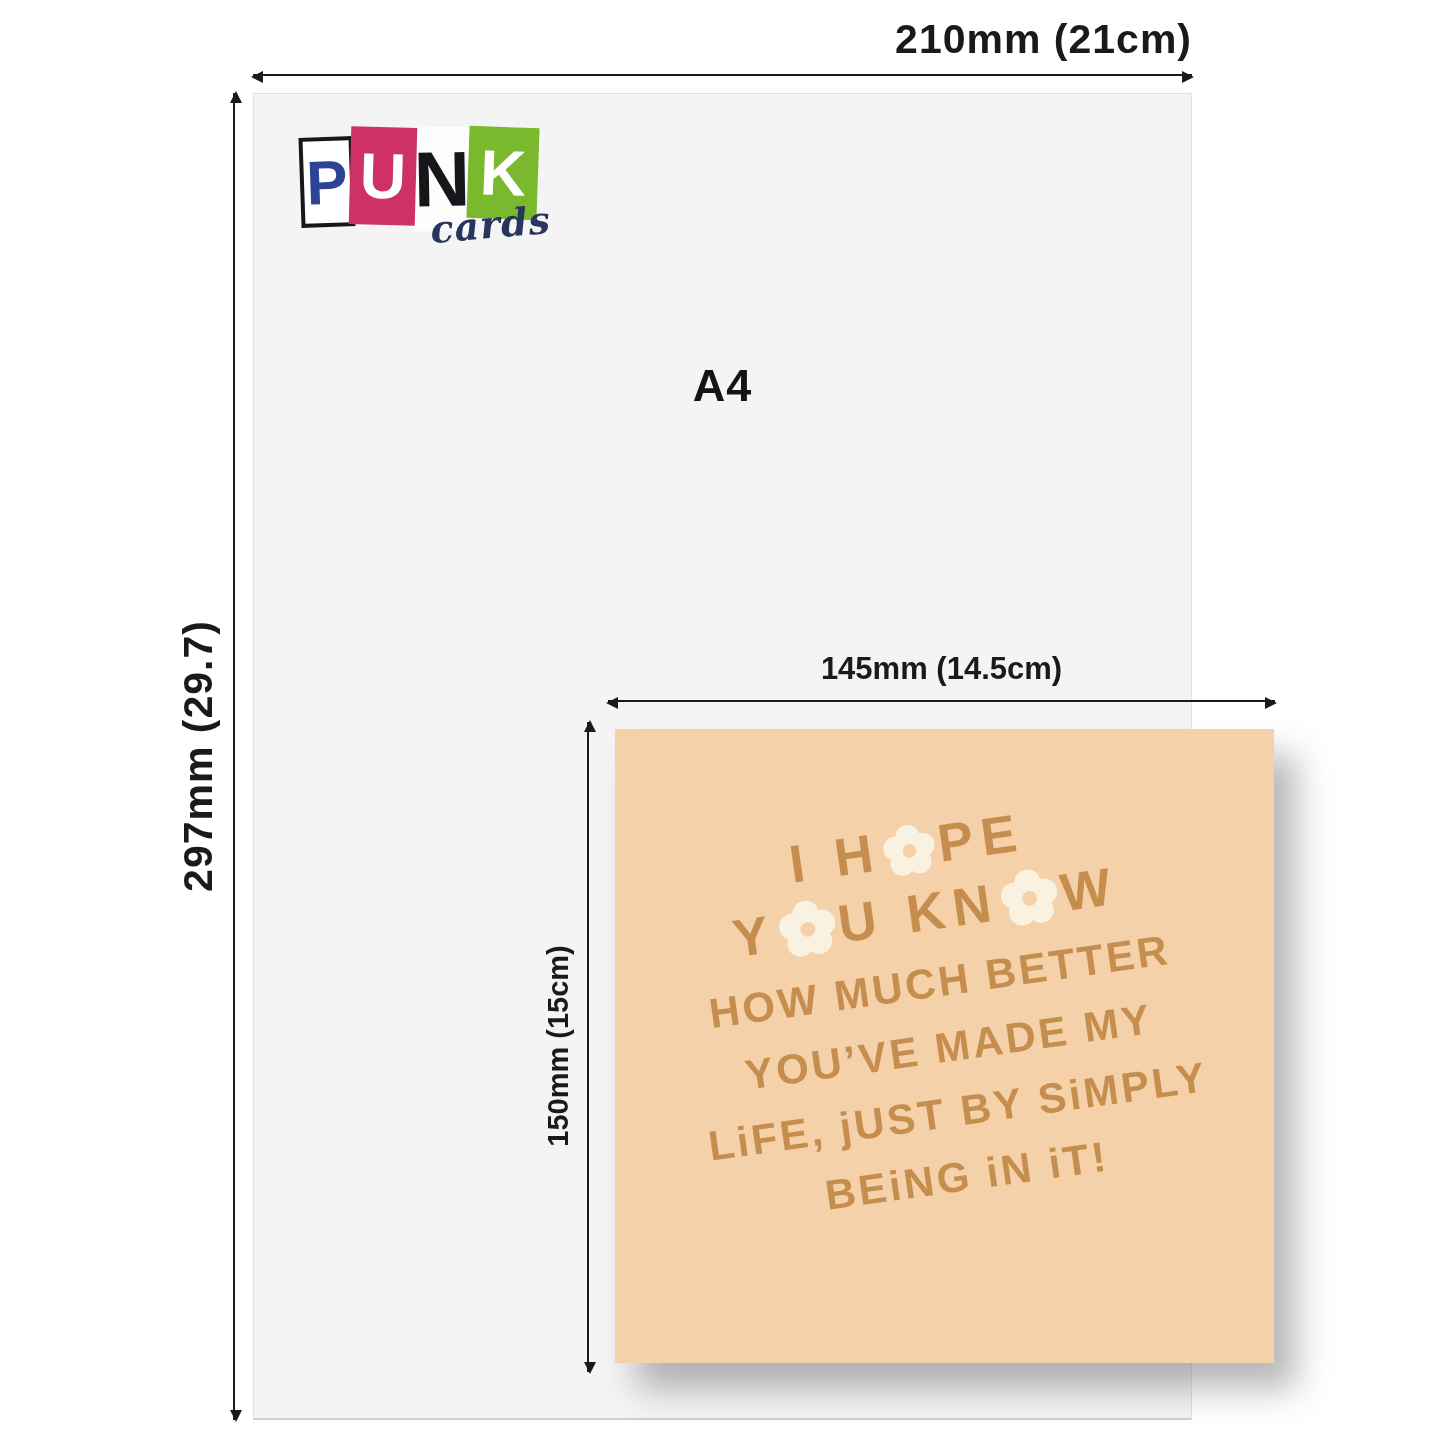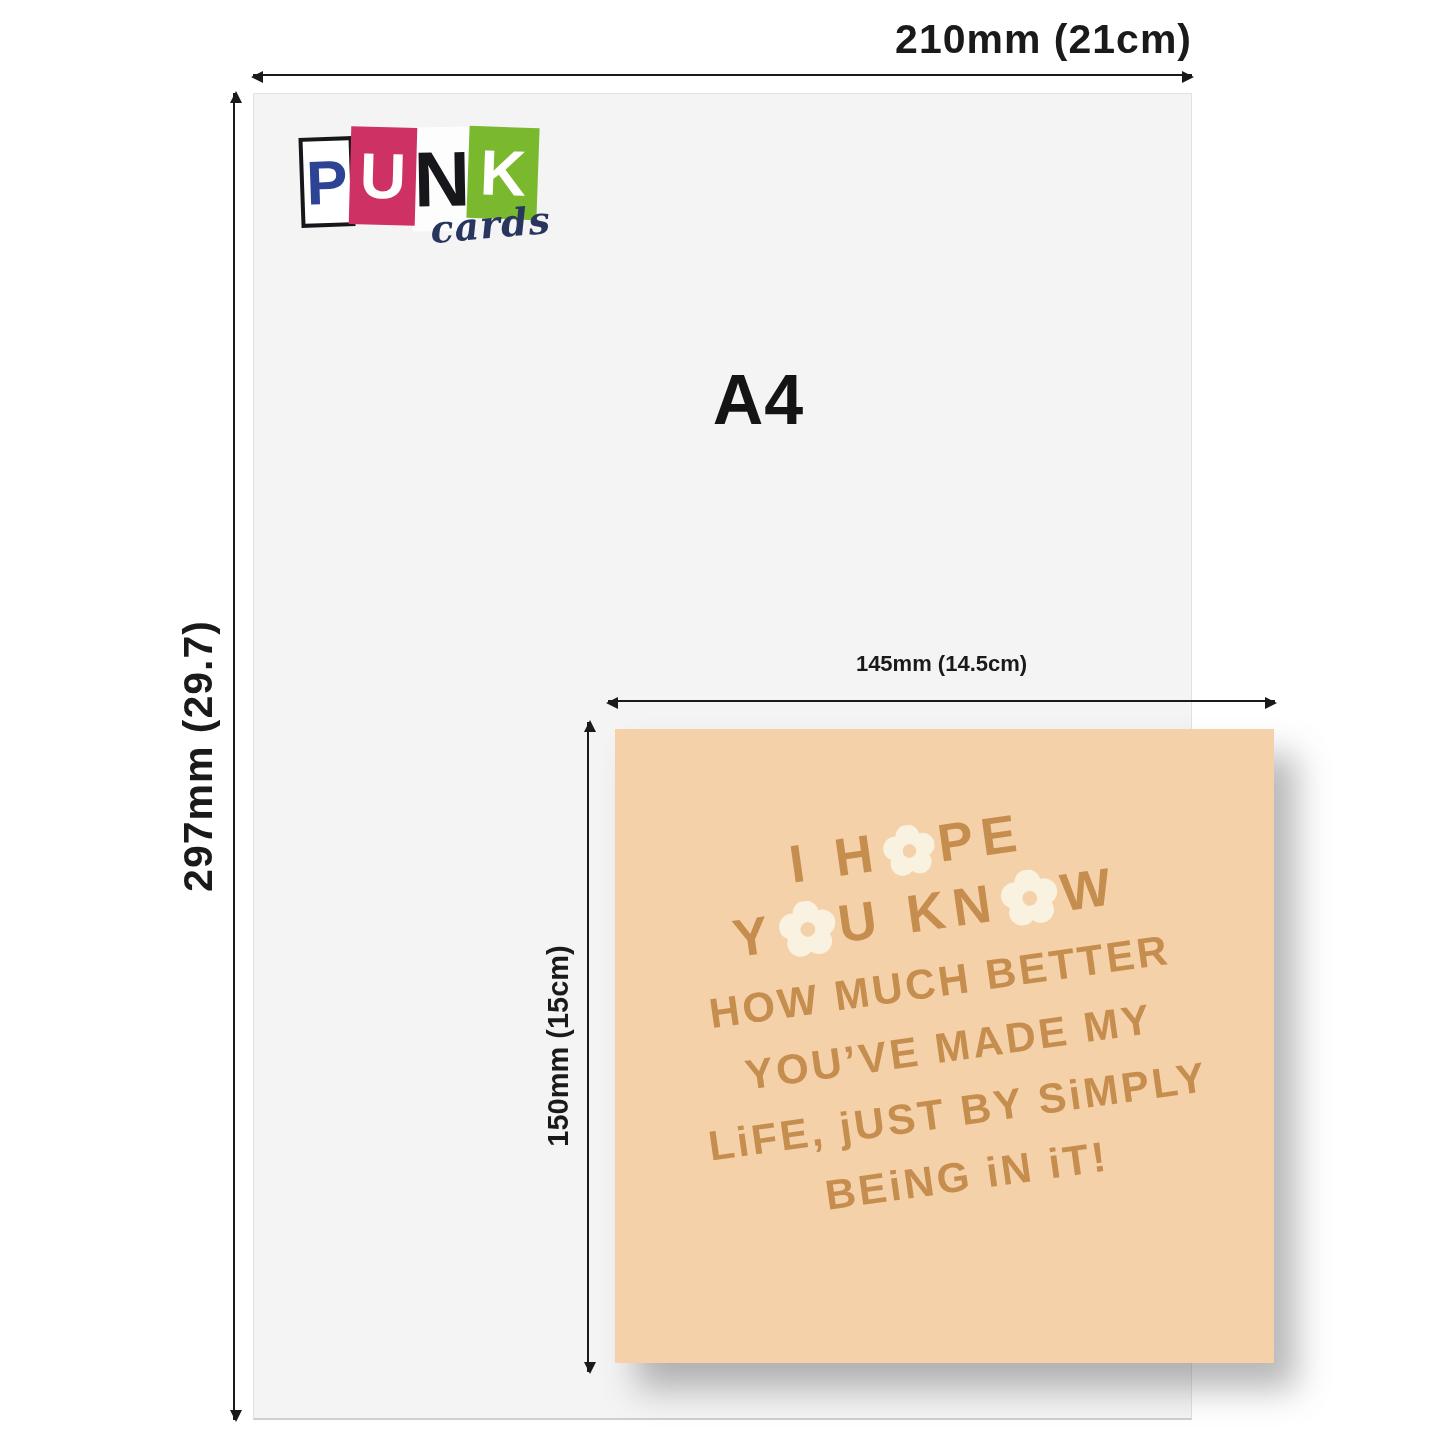--- a/index.html
+++ b/index.html
@@ -12,21 +12,21 @@
   .abs { position:absolute; }
 
   
   .dim-label {
     font-weight:bold; text-align:center; color:var(--dimension,#1a1a1a);
     white-space:nowrap;
   }
   #a4-width-label  { left:253px; top:16px;  width:939px; font-size:41px; letter-spacing:1px;text-align:right; }
   #a4-height-label { left:-103px; top:734px; width:600px; height:44px; font-size:41px;
                      transform:rotate(-90deg); letter-spacing:1px; }
-  #card-width-label  { left:608px; top:651px; width:667px; font-size:22px; }
+  #card-width-label  { left:608px; top:651px; width:667px; font-size:31px; }
   #card-height-label { left:379px; top:1029px; width:360px; height:34px; font-size:29px;
                        transform:rotate(-90deg); }
 
   
   .arrow-h { position:absolute; height:0; border-top:2px solid var(--dimension,#1a1a1a); }
   .arrow-h::before, .arrow-h::after {
     content:""; position:absolute; top:-5px; width:0; height:0;
     border:6px solid transparent;
   }
   .arrow-h::before { left:-2px;  border-left:0;  border-right:12px solid var(--dimension,#1a1a1a); }
@@ -47,21 +47,21 @@
 
   
   #a4-sheet {
     left:253px; top:93px; width:939px; height:1327px; box-sizing:border-box;
     background:var(--sheet-bg,#f4f4f5);
     border:1px solid var(--sheet-border,#e0e0e2);
     border-bottom:2px solid #cfcfd2;
   }
   #a4-label {
     left:253px; top:360px; width:939px; text-align:center;
-    font-size:70px; font-weight:bold; color:#141414; letter-spacing:1px;padding-left:36px;
+    font-size:45px; font-weight:bold; color:#141414; letter-spacing:1px;
   }
 
   
   #punk-logo { left:300px; top:127px; width:245px; height:110px; }
   .logo-row { display:flex; align-items:flex-start; }
   .tile {
     display:flex; align-items:center; justify-content:center;
     font-weight:bold; font-family:"Liberation Sans", sans-serif;
   }
   .tile-p {

